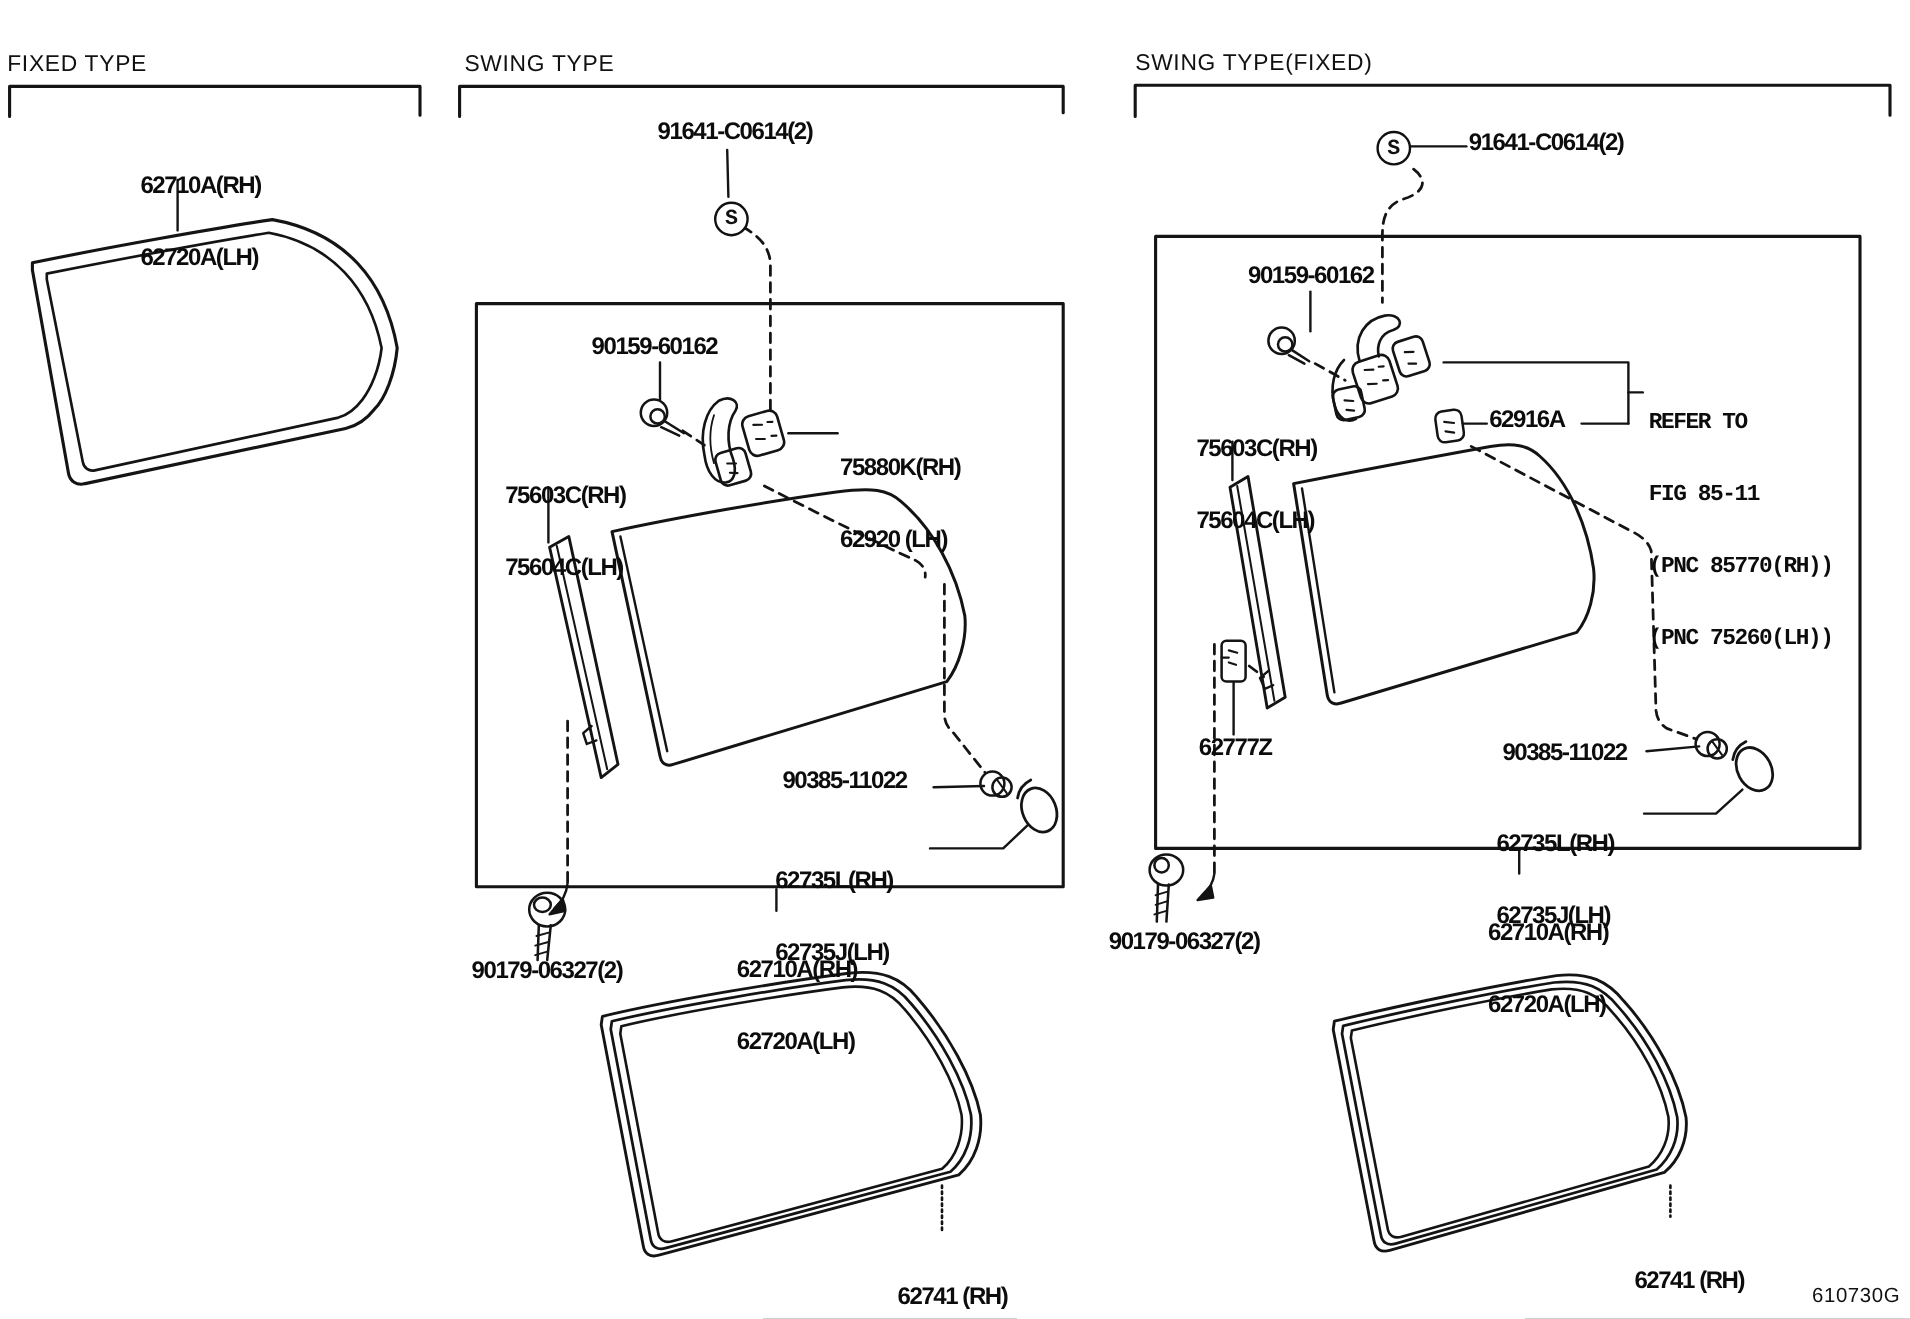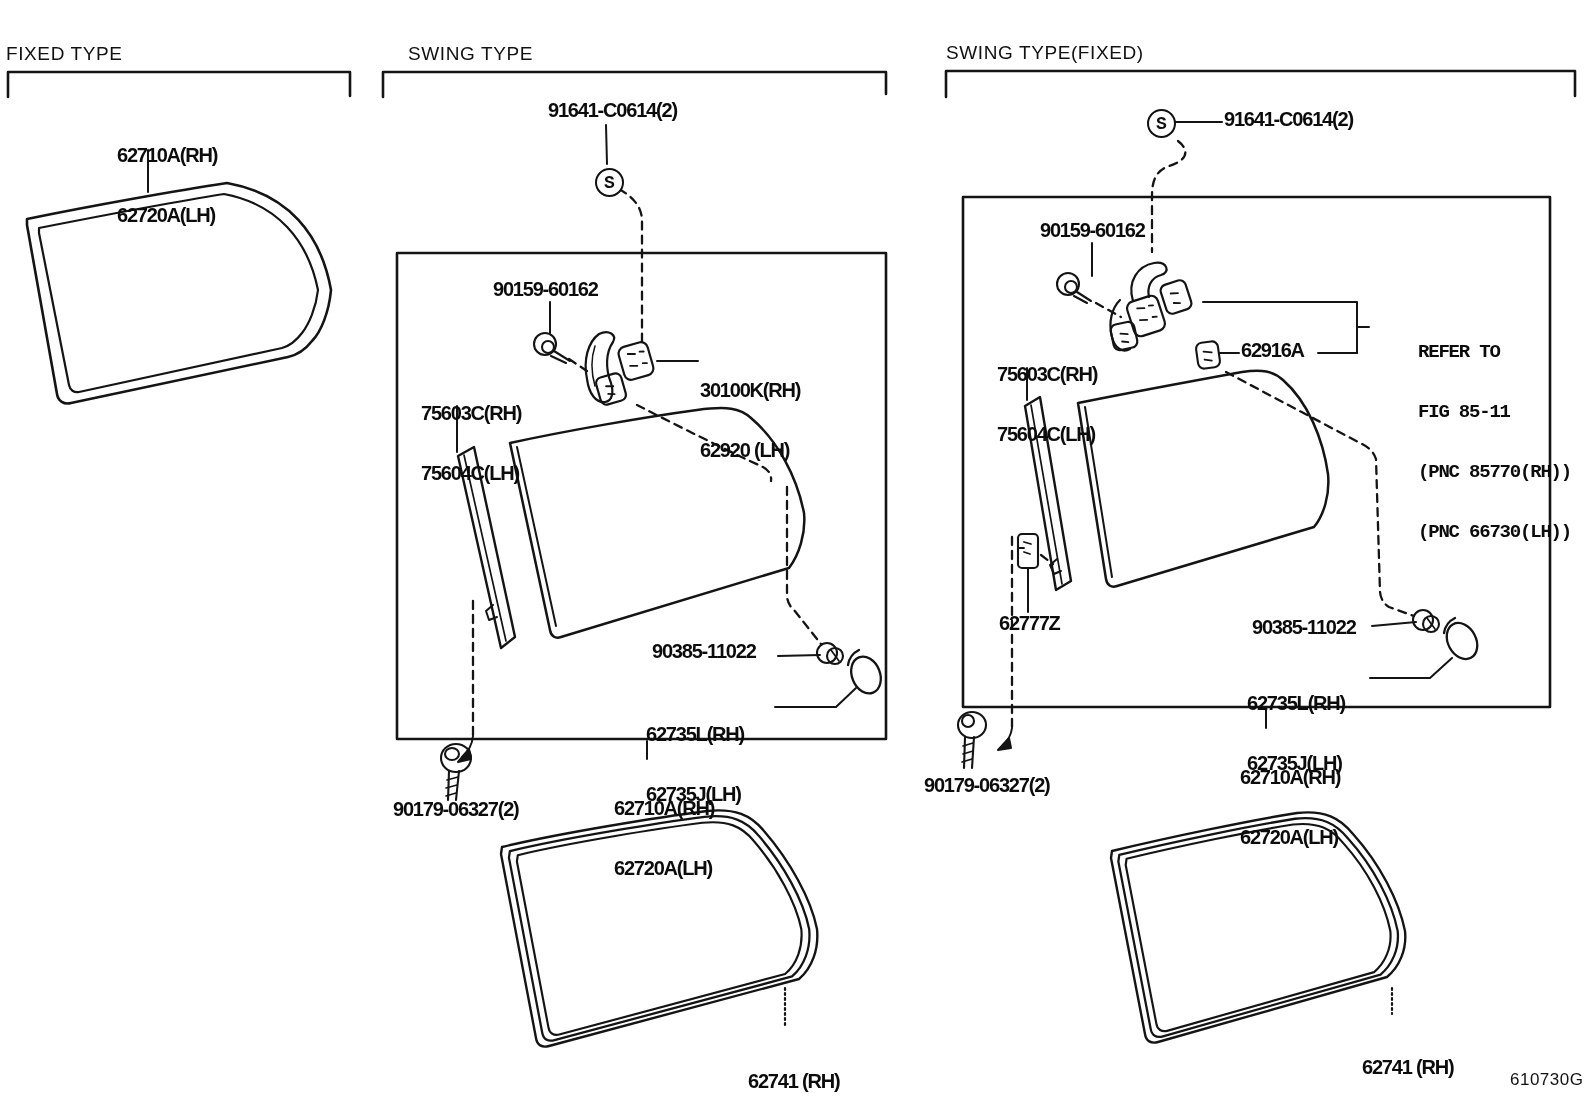--- a/index.html
+++ b/index.html
@@ -11,21 +11,21 @@
   #artwork{position:absolute;left:0;top:0;}
   .lbl{
     position:absolute; color:#0c0c0c; white-space:pre;
   }
   .mono{
     font-family:Liberation Sans, sans-serif;
     font-weight:bold; font-size:20px; line-height:20px; letter-spacing:-1.2px;
   }
   .mono-sm{
     font-family:"Liberation Mono", monospace;
-    font-weight:bold; font-size:19px; line-height:20px; letter-spacing:-1.2px;margin-left:44px;
+    font-weight:bold; font-size:19px; line-height:20px; letter-spacing:-1.2px;
   }
   .sans{
     font-family:"Liberation Sans", sans-serif;
     font-weight:normal; font-size:19px; line-height:20px; letter-spacing:0.6px; color:#111;
   }
   .code{
     font-family:"Liberation Sans", sans-serif;
     font-size:17px; color:#111; letter-spacing:0.5px;
   }
   .s-mark{
@@ -232,26 +232,26 @@
       <use href="#sealR" transform="translate(125.8,92.8) scale(0.90)"></use>
     </g>
   </svg>
 
   <div class="lbl sans" style="left:6px;top:44px">FIXED TYPE</div>
   <div class="lbl mono" style="left:117px;top:105px">
     <div>62710A(RH)</div>
     <div>62720A(LH)</div>
   </div>
 
-  <div class="lbl sans" style="left:408px;top:44px">SWING TYPE</div>
+  <div class="lbl sans" style="left:387px;top:44px">SWING TYPE</div>
   <div class="lbl mono" style="left:548px;top:100px">91641-C0614(2)</div>
   <div class="s-mark" style="left:595px;top:168px">S</div>
   <div class="lbl mono" style="left:493px;top:279px">90159-60162</div>
   <div class="lbl mono" style="left:700px;top:340px">
-    <div>30100K(RH)</div>
+    <div>75880K(RH)</div>
     <div>62920 (LH)</div>
   </div>
   <div class="lbl mono" style="left:421px;top:363px">
     <div>75603C(RH)</div>
     <div>75604C(LH)</div>
   </div>
   <div class="lbl mono" style="left:652px;top:641px">90385-11022</div>
   <div class="lbl mono" style="left:646px;top:684px">
     <div>62735L(RH)</div>
     <div>62735J(LH)</div>
@@ -272,21 +272,21 @@
   <div class="lbl mono" style="left:1040px;top:220px">90159-60162</div>
   <div class="lbl mono" style="left:997px;top:324px">
     <div>75603C(RH)</div>
     <div>75604C(LH)</div>
   </div>
   <div class="lbl mono" style="left:1241px;top:340px">62916A</div>
   <div class="lbl mono-sm" style="left:1374px;top:302px">
     <div>REFER TO</div>
     <div>FIG 85-11</div>
     <div>(PNC 85770(RH))</div>
-    <div>(PNC 66730(LH))</div>
+    <div>(PNC 75260(LH))</div>
   </div>
   <div class="lbl mono" style="left:999px;top:613px">62777Z</div>
   <div class="lbl mono" style="left:1252px;top:617px">90385-11022</div>
   <div class="lbl mono" style="left:1247px;top:653px">
     <div>62735L(RH)</div>
     <div>62735J(LH)</div>
   </div>
   <div class="lbl mono" style="left:1240px;top:727px">
     <div>62710A(RH)</div>
     <div>62720A(LH)</div>

